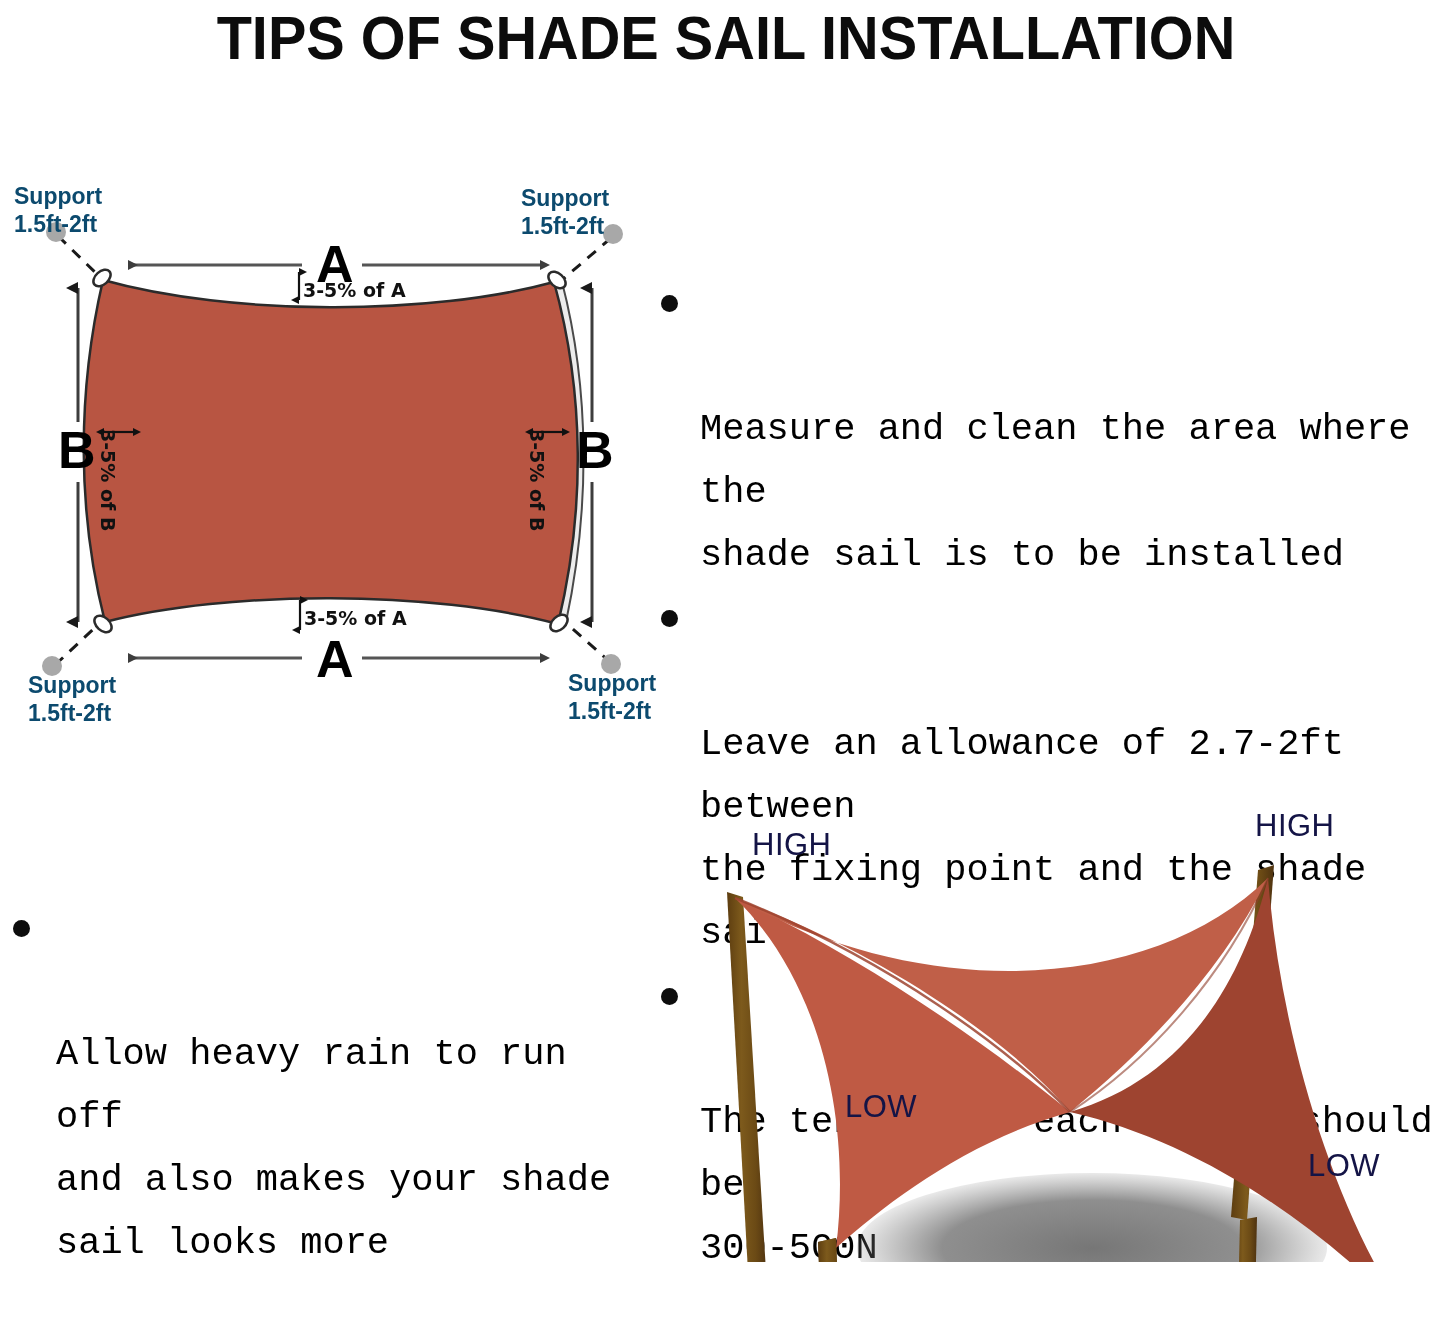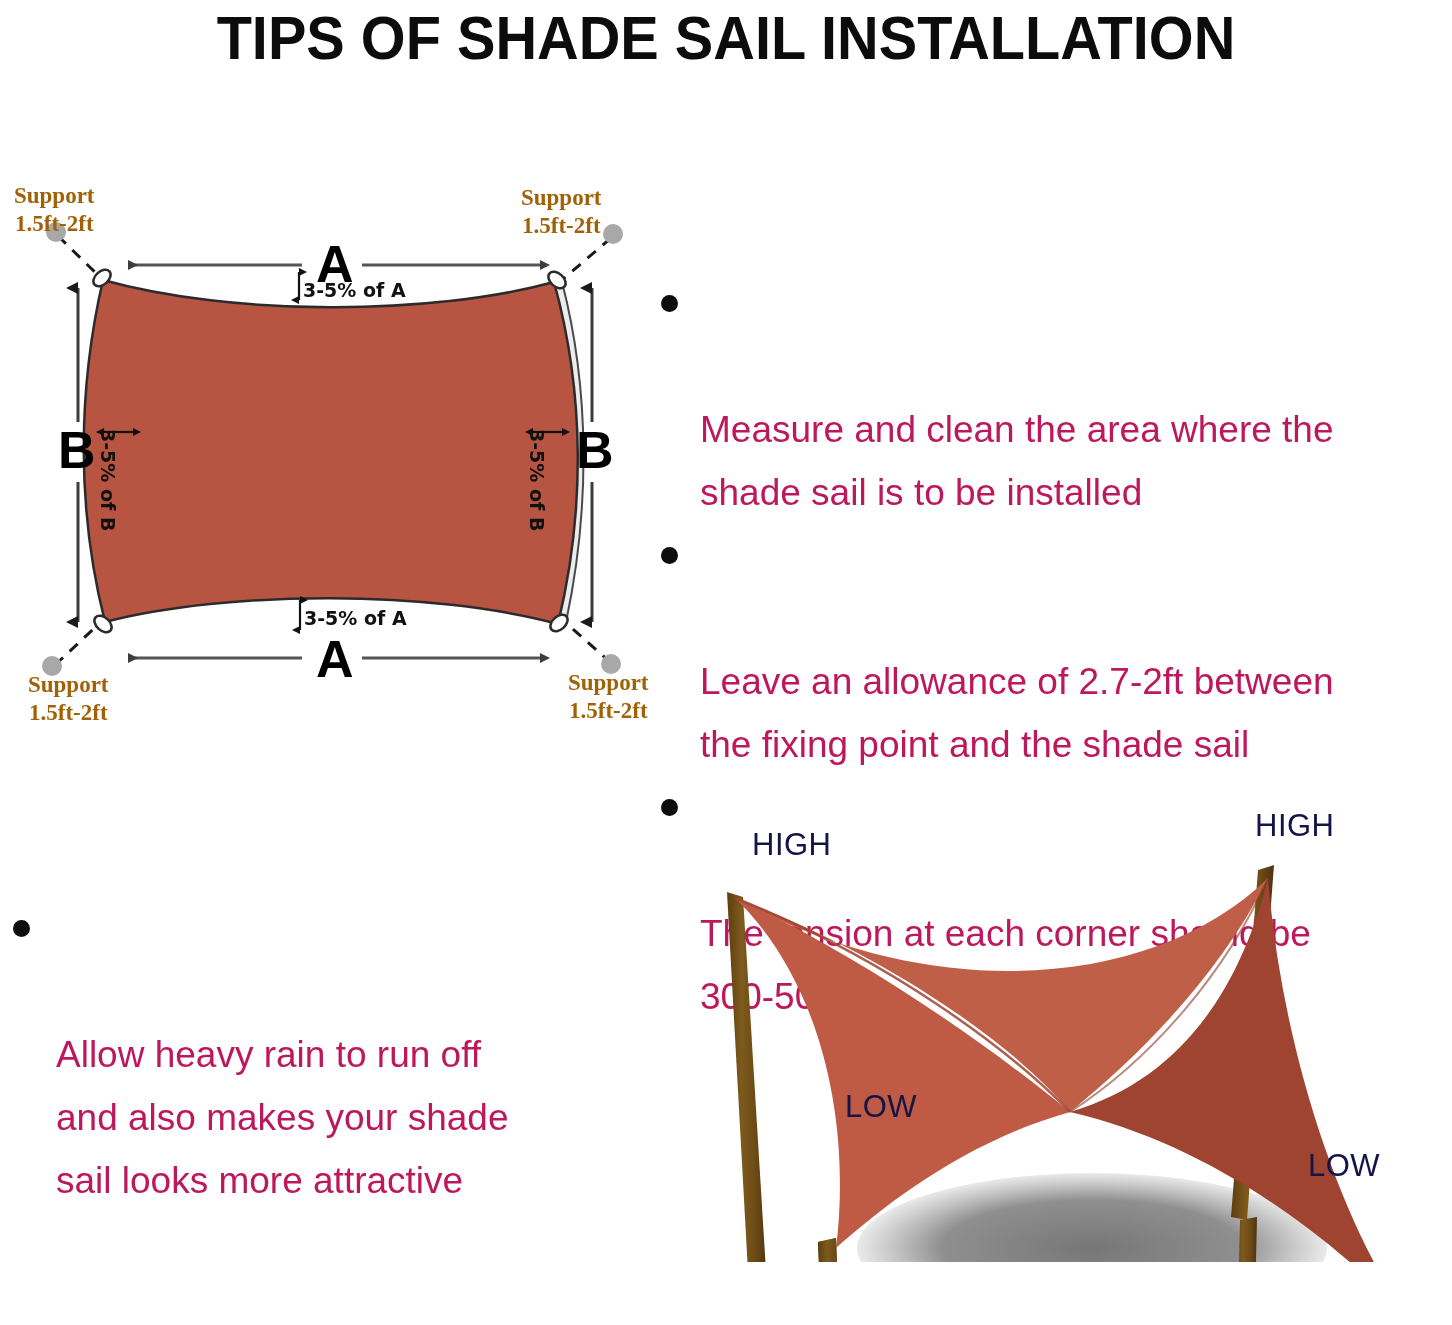--- a/index.html
+++ b/index.html
@@ -37,27 +37,26 @@
   }
 
   
   .svg-layer {
     position: absolute;
     left: 0;
     top: 0;
   }
   .support-label {
     position: absolute;
-    font-family: Liberation Serif, serif;
+    font-family: Liberation Sans, sans-serif;
     font-weight: bold;
     font-size: 23px;
-    color: #a16207;
+    color: #0c4a6e;
     line-height: 1.22;
     white-space: nowrap;
-    text-align: center;
   }
   .big-letter {
     position: absolute;
     font-family: "Liberation Sans", "DejaVu Sans", sans-serif;
     font-weight: bold;
     font-size: 52px;
     color: #000000;
     line-height: 1;
   }
   .pct-label {
@@ -77,22 +76,22 @@
   
   .bullet-list {
     position: absolute;
     list-style: none;
     margin: 0;
     padding: 0;
   }
   .bullet-item {
     position: relative;
     display: block;
-    font-family: Liberation Sans, sans-serif;
-    color: #be185d;
+    font-family: Liberation Mono, monospace;
+    color: #000000;
     white-space: pre-line;
   }
   .bullet-dot {
     position: absolute;
     border-radius: 50%;
     background: #0d0d0d;
   }
 
   #tips-list {
     left: 652px;

